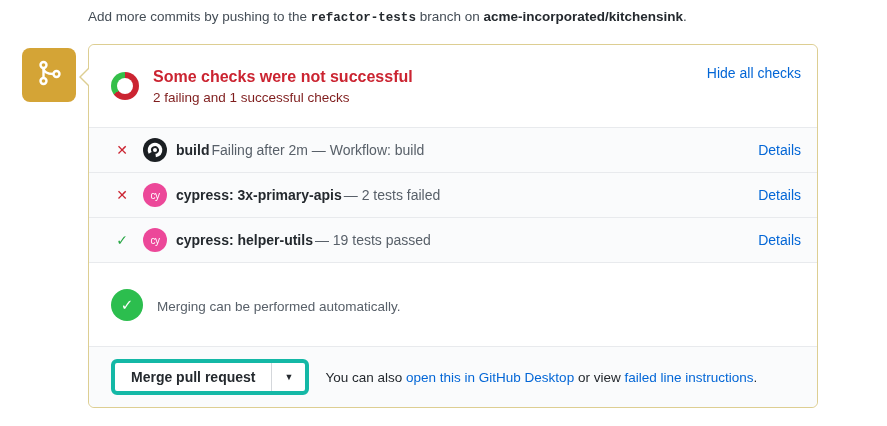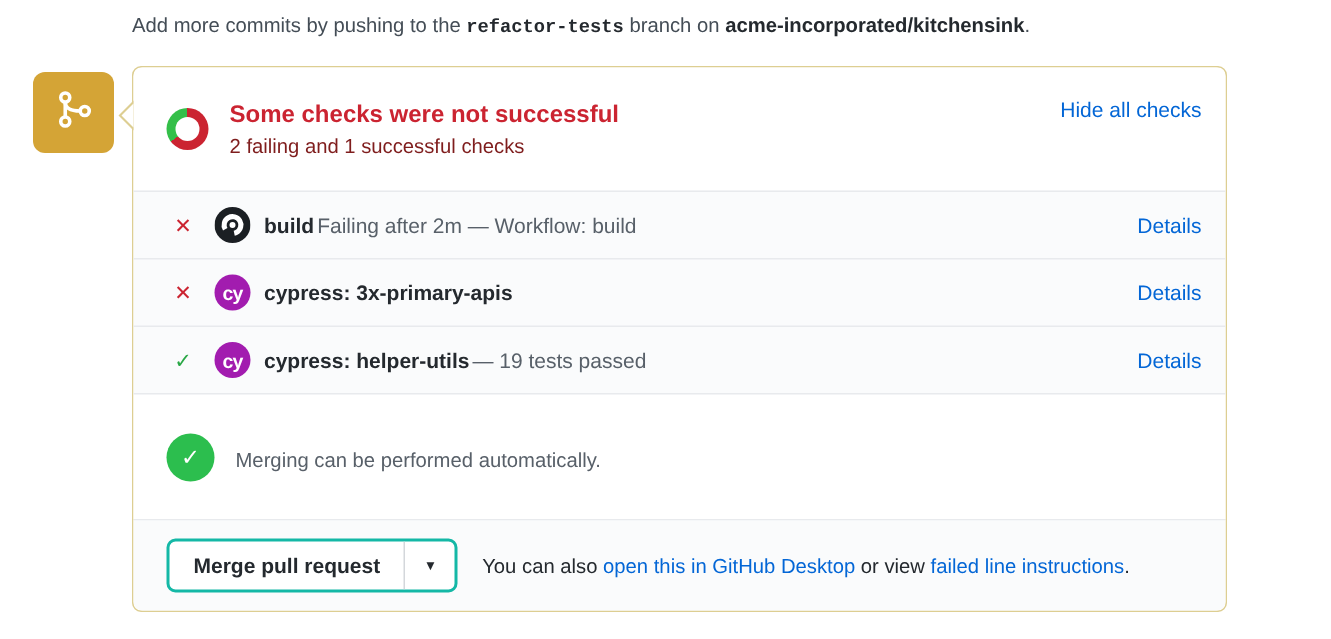--- a/index.html
+++ b/index.html
@@ -78,22 +78,22 @@
   .check-row {
     height: 45px; display: flex; align-items: center;
     padding: 0 16px 0 25px; border-top: 1px solid #e8eaed;
     font-size: 14px;
   }
   .status-glyph { width: 16px; text-align: center; font-weight: bold; font-size: 14px; flex: 0 0 auto; }
   .status-glyph.fail { color: #cb2431; }
   .status-glyph.pass { color: #28a745; }
   .ci-avatar { margin-left: 13px; width: 24px; height: 24px; flex: 0 0 auto; }
   .cy-icon {
-    width: 24px; height: 24px; border-radius: 50%; background: #a21caf;
-    color: #fff; font-weight: bold; font-size: 13px;
+    width: 24px; height: 24px; border-radius: 50%; background: #ec4899;
+    color: #fff; font-weight: normal; font-size: 10px;
     display: flex; align-items: center; justify-content: center;
     letter-spacing: -0.5px;
   }
   .check-name { font-weight: bold; margin-left: 9px; color: #24292e; white-space: nowrap; }
   .check-desc { margin-left: 2px; color: #586069; white-space: nowrap; }
   .check-row .details { margin-left: auto; font-size: 14px; }
 
   
   .mergeable {
     height: 84px; background: #fff; display: flex; align-items: center;
@@ -109,21 +109,21 @@
   .mergeable-subtitle { font-size: 13.5px; color: #586069; margin-top: 4px; }
 
   
   .merge-bar {
     flex: 1 1 auto; background: #fafbfc; border-top: 1px solid #e8eaed;
     border-radius: 0 0 6px 6px;
     display: flex; align-items: center; padding: 0 16px 0 22px;
   }
   .merge-btn-group {
     display: flex; align-items: stretch; height: 36px;
-    border: 2px solid #14b8a6; border-radius: 6px; background: #fff;
+    border: 4px solid #14b8a6; border-radius: 6px; background: #fff;
     overflow: hidden; cursor: pointer;
   }
   .merge-btn-main {
     border: none; background: transparent; padding: 0 16px;
     font-family: inherit; font-size: 14px; font-weight: bold; color: #24292e;
     cursor: pointer;
   }
   .merge-btn-caret {
     border: none; border-left: 1px solid #d4d7db; background: transparent;
     width: 34px; font-size: 9px; color: #24292e; cursor: pointer;
@@ -177,20 +177,21 @@
         <span class="check-desc">Failing after 2m — Workflow: build</span>
         <a class="link details">Details</a>
       </div>
 
       <div class="check-row">
         <span class="status-glyph fail">✕</span>
         <span class="ci-avatar">
           <span class="cy-icon">cy</span>
         </span>
         <span class="check-name">cypress: 3x-primary-apis</span>
+        <span class="check-desc">— 2 tests failed</span>
         <a class="link details">Details</a>
       </div>
 
       <div class="check-row">
         <span class="status-glyph pass">✓</span>
         <span class="ci-avatar">
           <span class="cy-icon">cy</span>
         </span>
         <span class="check-name">cypress: helper-utils</span>
         <span class="check-desc">— 19 tests passed</span>

